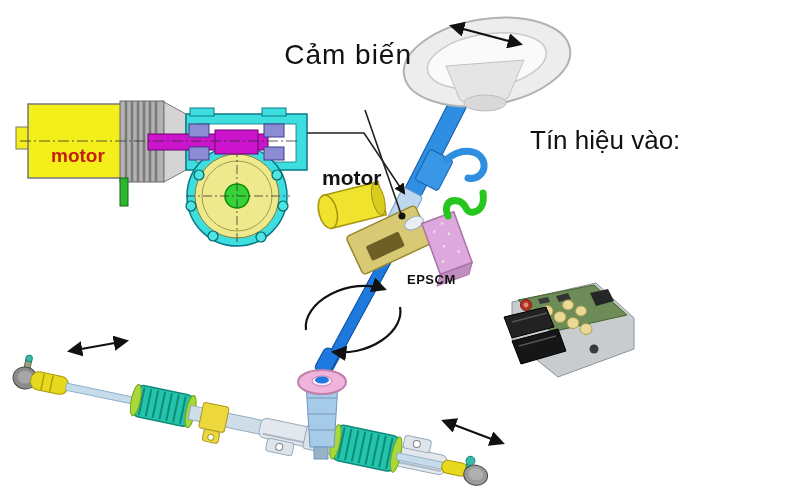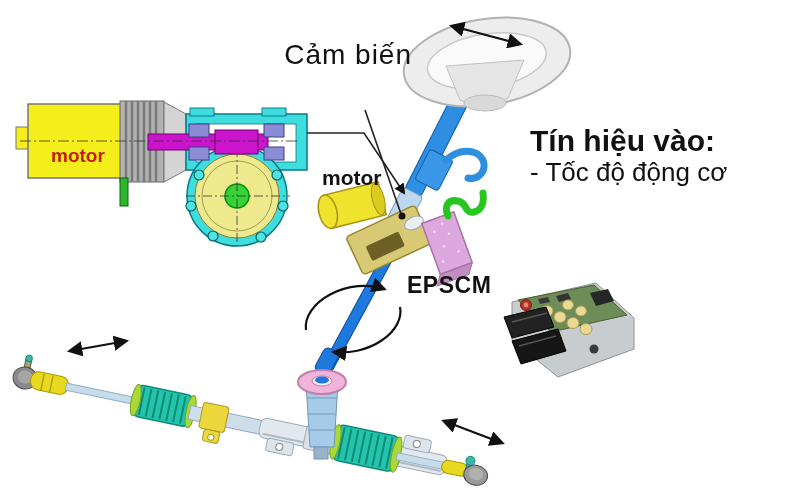--- a/index.html
+++ b/index.html
@@ -7,23 +7,23 @@
     position:relative;width:800px;height:504px;overflow:hidden;
     background:var(--background,#fff);
     font-family:"Liberation Sans","DejaVu Sans",sans-serif;
     color:var(--label-text,#111);
   }
   .canvas svg{position:absolute;left:0;top:0;}
   .lbl{position:absolute;white-space:nowrap;}
   .torque{right:388px;top:38px;text-align:right;font-size:28px;line-height:34px;letter-spacing:1px;}
   .motor-inset{left:51px;top:145px;font-size:19px;font-weight:bold;color:var(--motor-text-red,#c41e10);}
   .motor-col{left:322px;top:166px;font-size:21px;font-weight:bold;}
-  .epscm{left:407px;top:272px;font-size:23px;font-weight:bold;letter-spacing:0.5px;}
+  .epscm{left:407px;top:272px;font-size:13px;font-weight:bold;letter-spacing:0.5px;}
   .signals{position:absolute;left:530px;top:124px;white-space:nowrap;}
-  .sig-head{font-size:30px;font-weight:bold;line-height:33px;}
+  .sig-head{font-size:26px;font-weight:normal;line-height:33px;}
   .sig-item{font-size:26px;line-height:31px;}
   
   .c-inset-yellow{fill:var(--inset-motor-yellow,#f4ee1a);}
   .c-cyan{fill:var(--inset-housing-cyan,#3fdede);}
   .c-magenta{fill:var(--inset-shaft-magenta,#cc14cc);}
   .c-gear{fill:var(--inset-gear-yellow,#efe98e);}
   .c-hub{fill:var(--inset-hub-green,#35d335);}
   .c-colblue{fill:var(--column-blue,#2e8ee2);}
   .c-sensor{fill:var(--sensor-silver-blue,#bdd7ee);}
   .c-amotor{fill:var(--assist-motor-yellow,#f0e32e);}
@@ -253,16 +253,15 @@
 <div class="lbl torque">
   <div>Cảm biến</div>
 </div>
 
 <div class="lbl motor-inset">motor</div>
 <div class="lbl motor-col">motor</div>
 <div class="lbl epscm">EPSCM</div>
 
 <div class="signals">
   <div class="sig-head">Tín hiệu vào:</div>
-  <div class="sig-item">- Tốc độ động cơ</div>
 </div>
 
 </div>
 
 </body></html>

